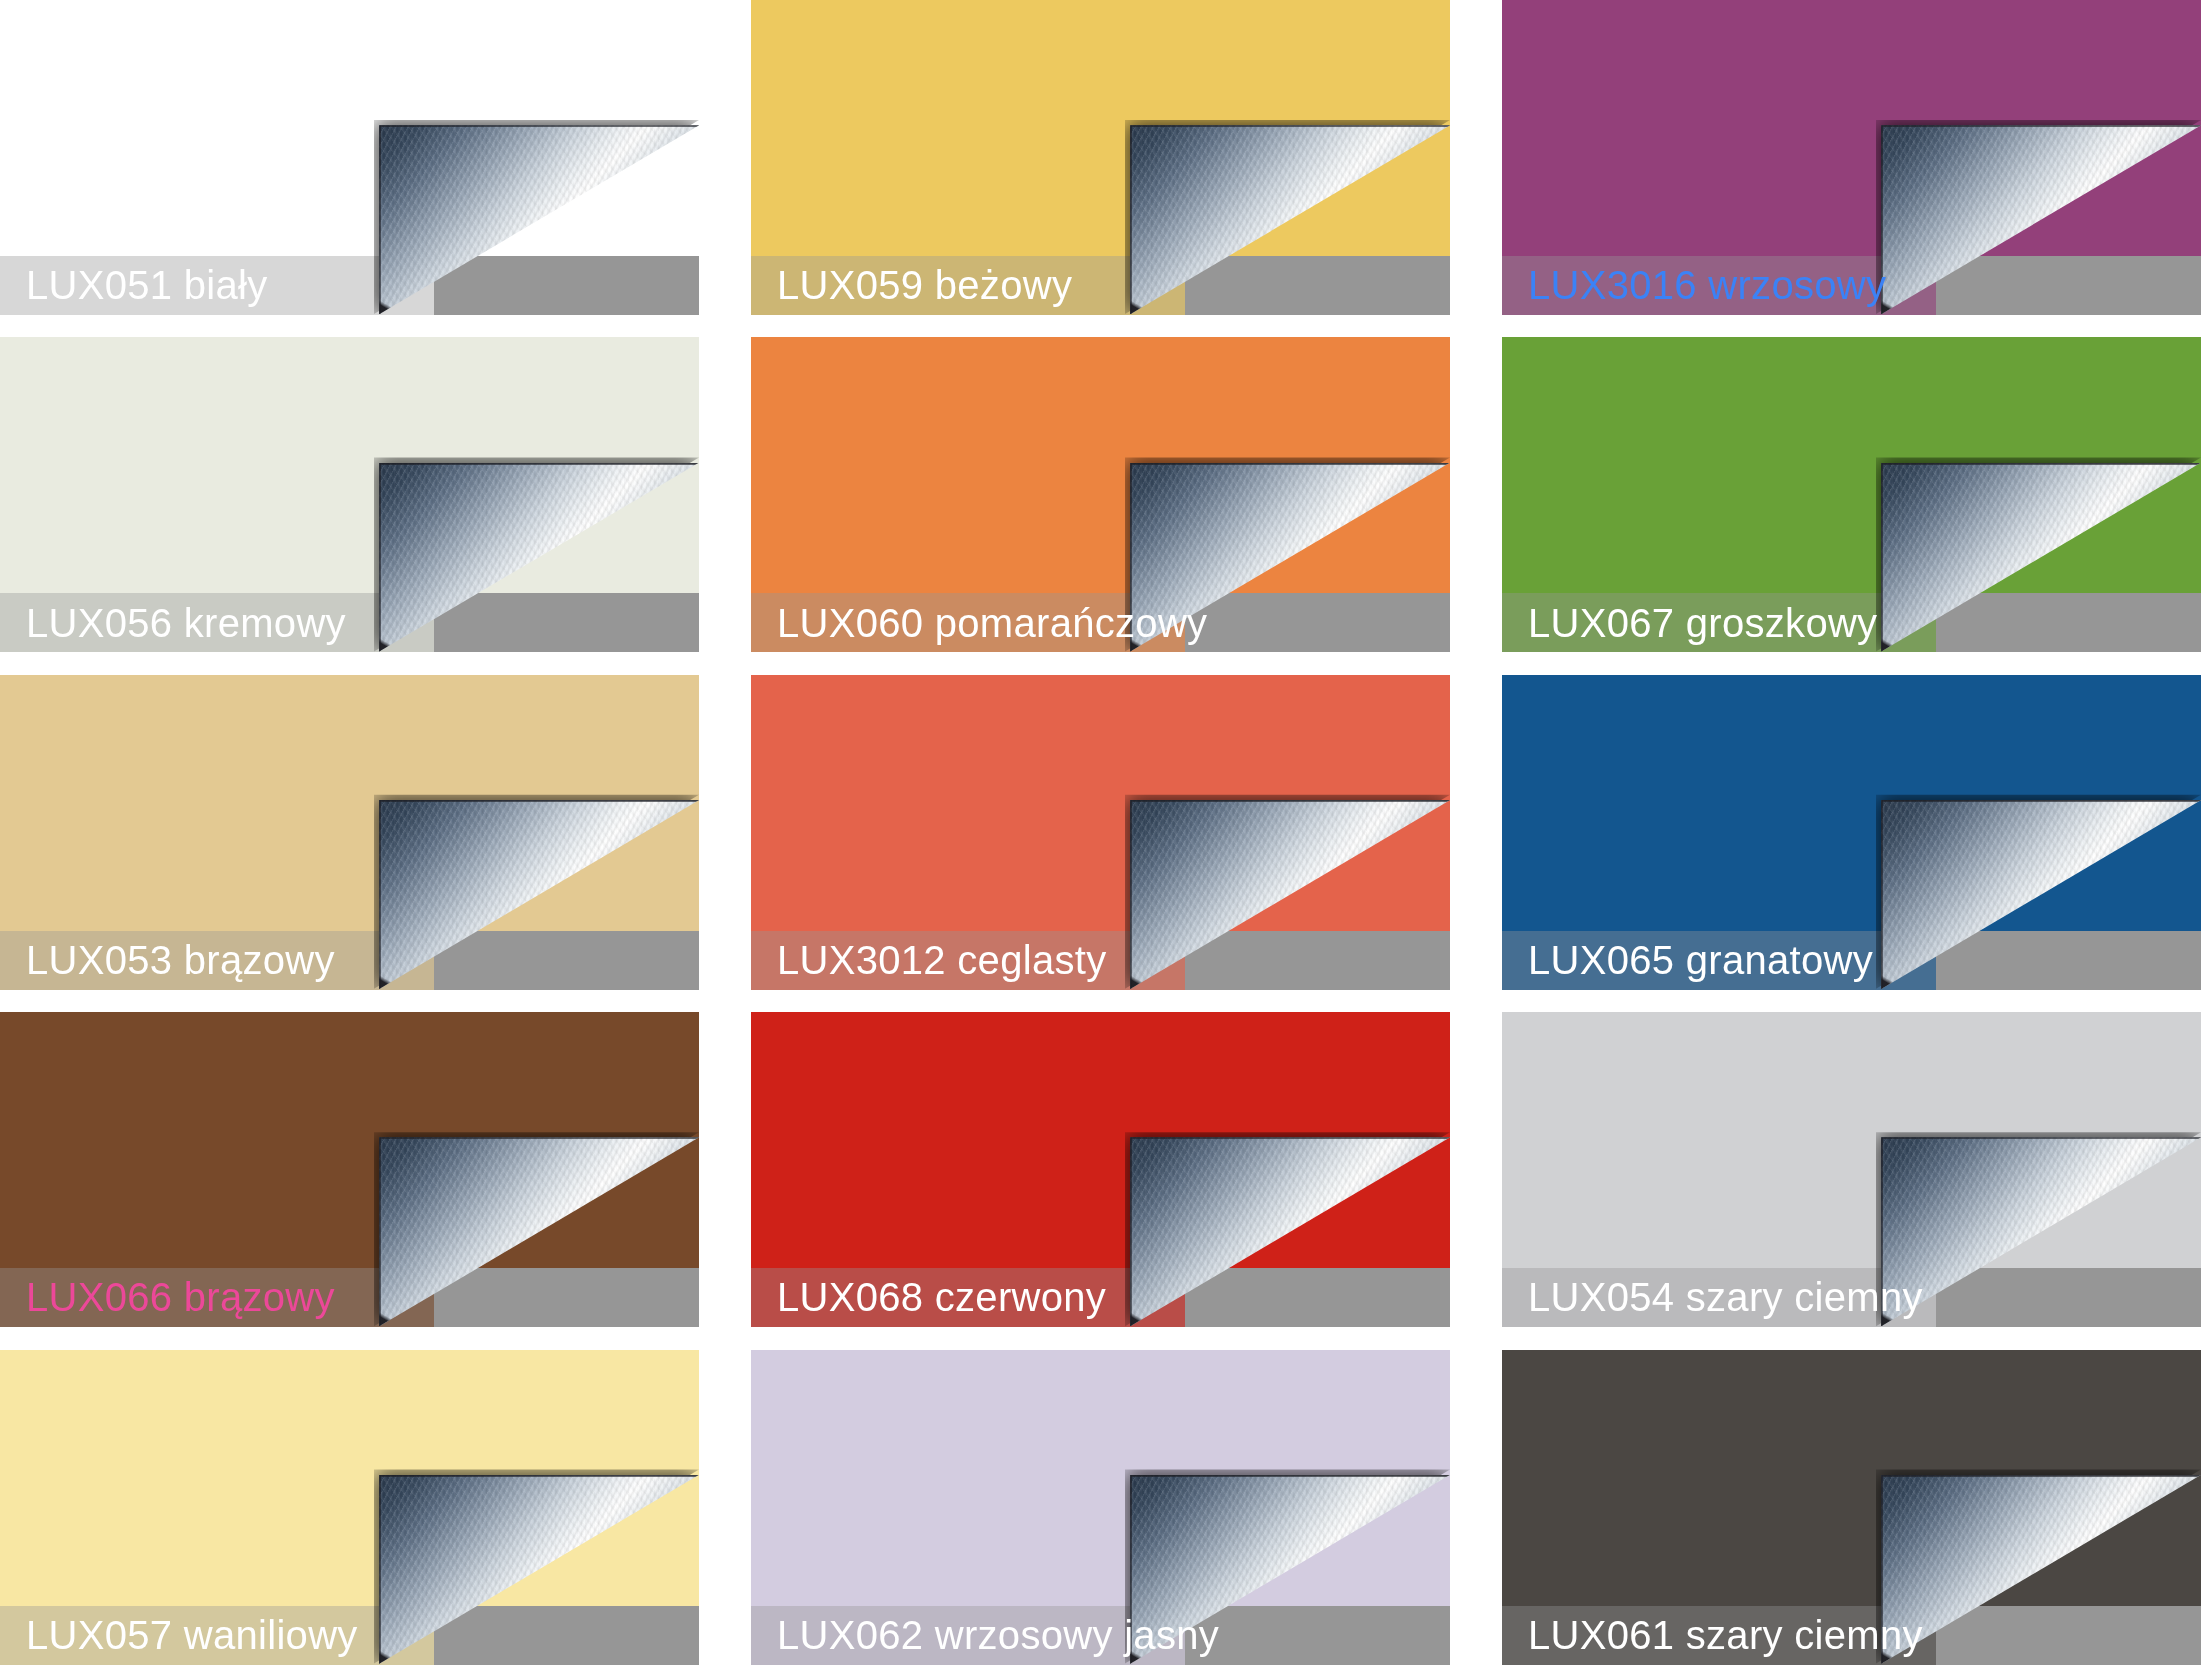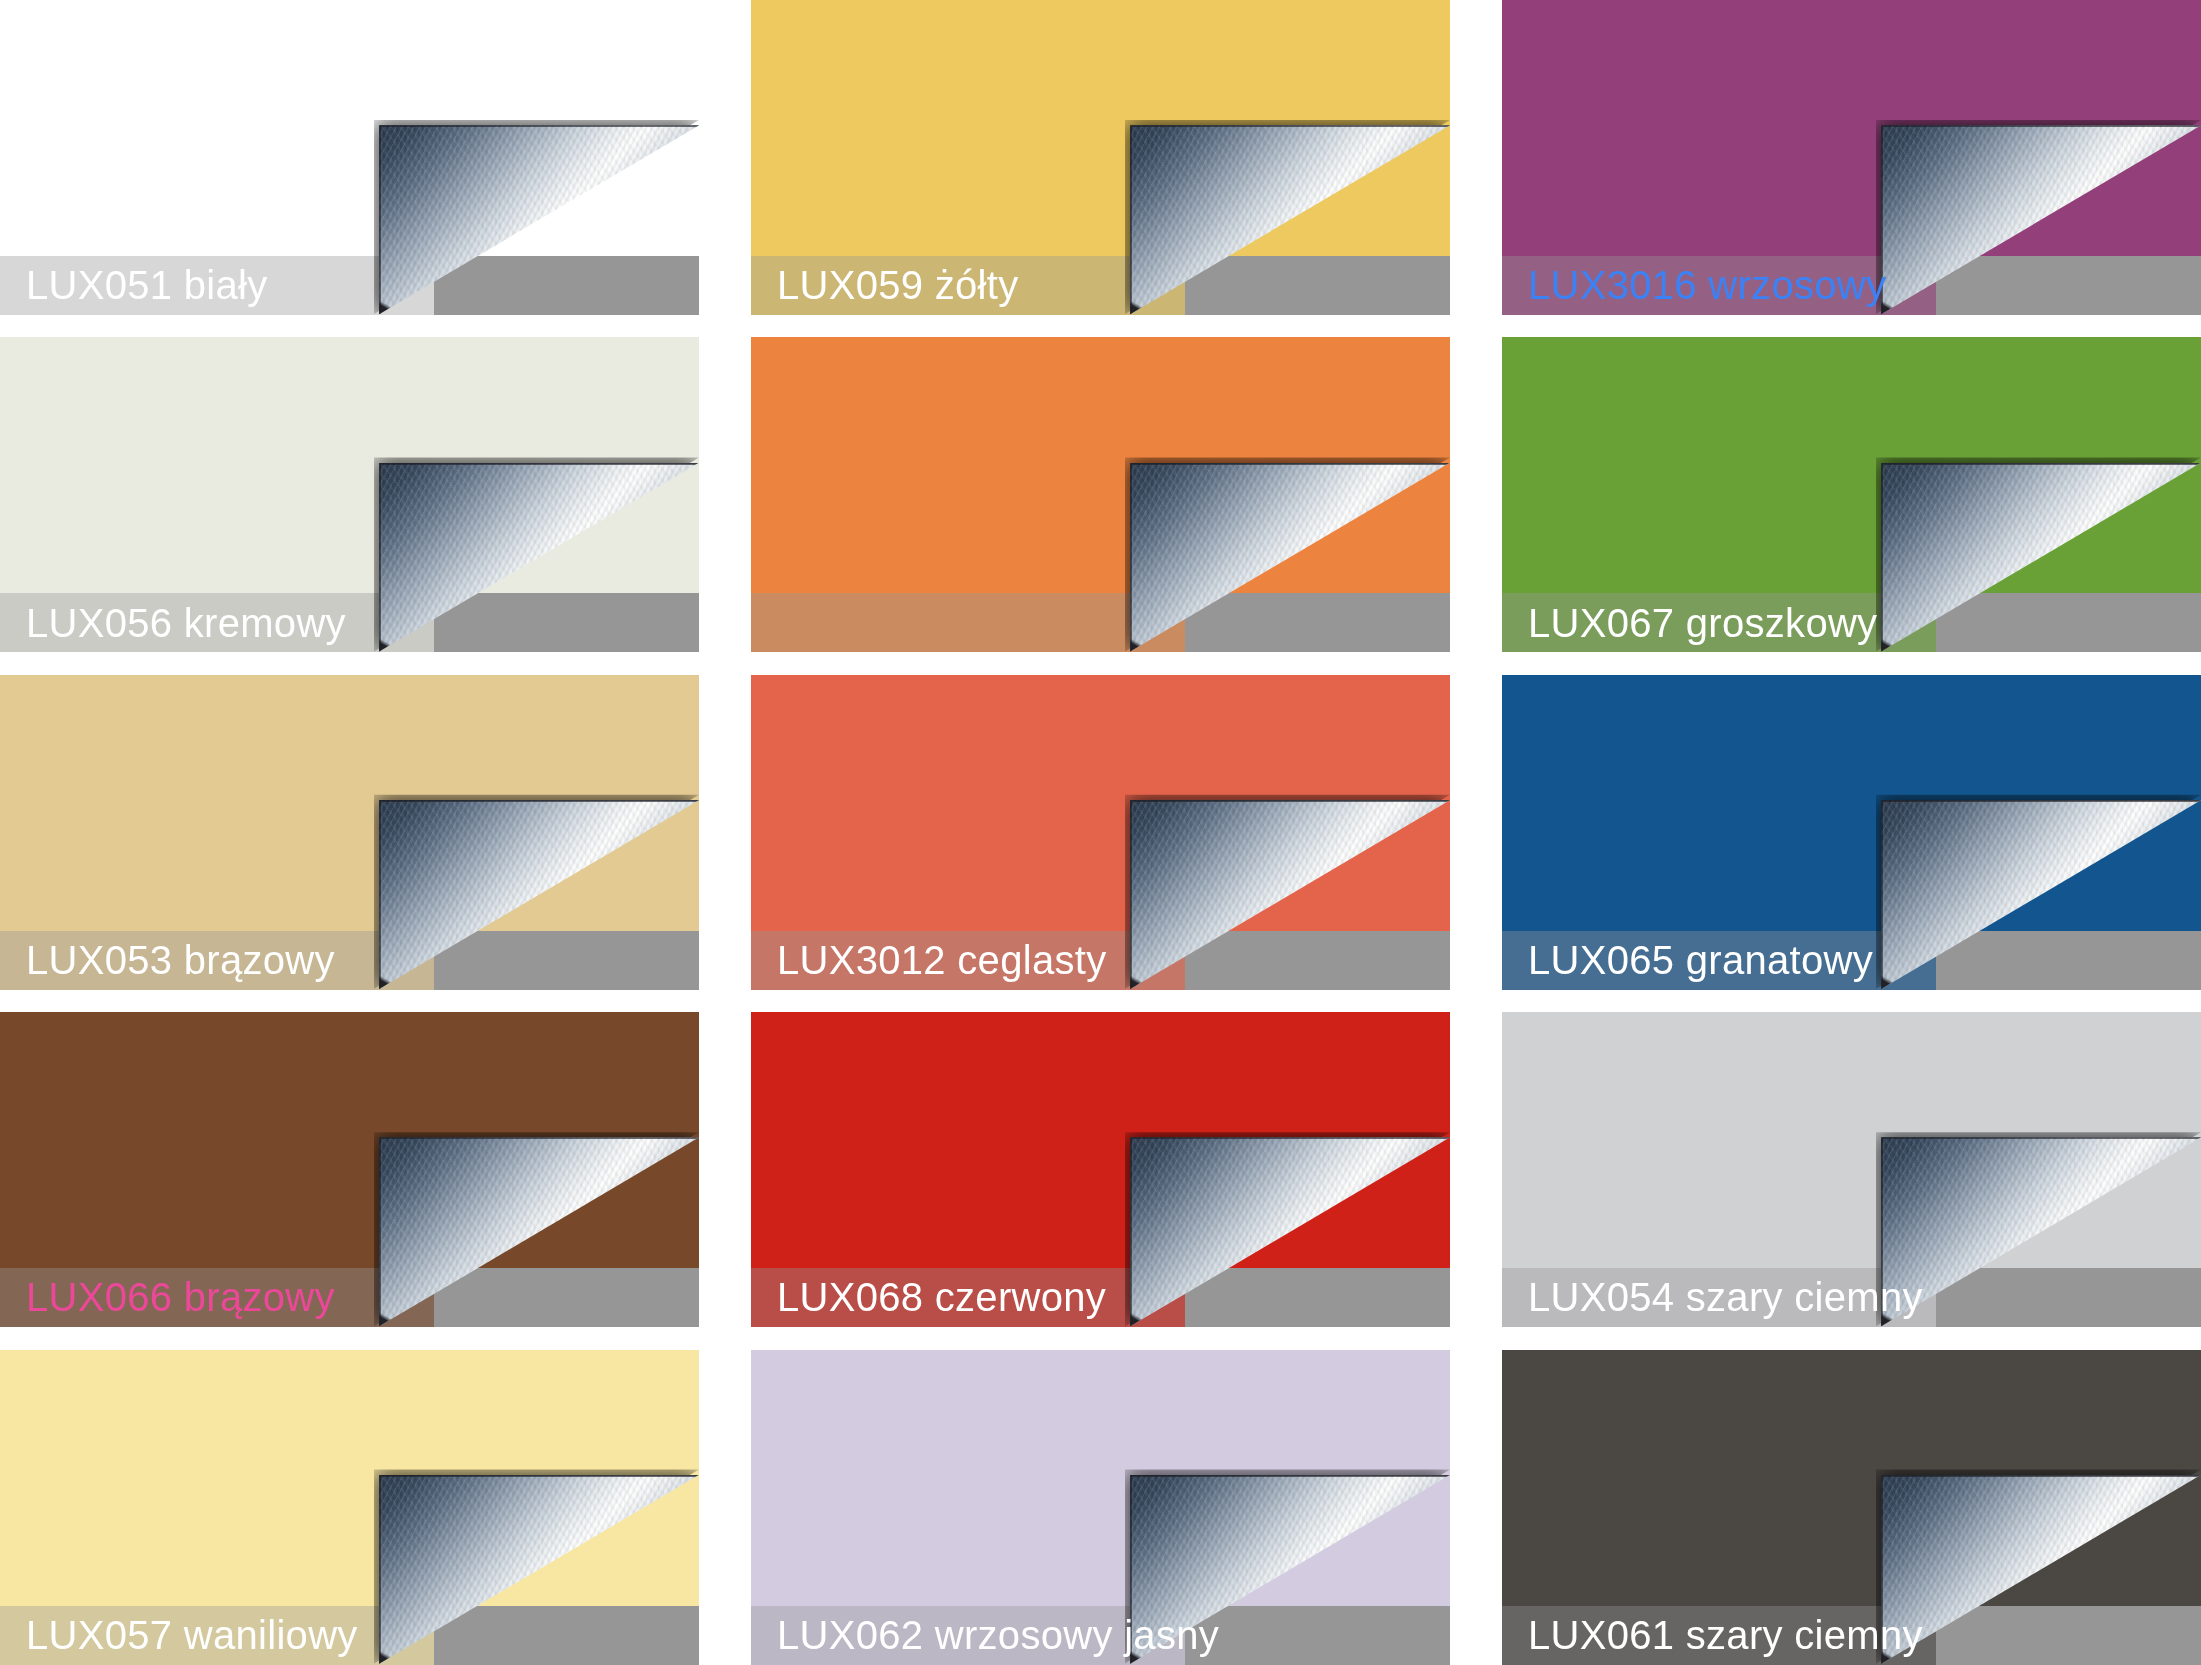--- a/index.html
+++ b/index.html
@@ -172,21 +172,21 @@
         <div class="sheet-top" style="background: rgb(237, 201, 95);"></div>
         <div class="sheet-bottom" style="background: rgb(237, 201, 95);"></div>
       </div>
       <div class="peel">
         <div class="peel-shadow"></div>
         <div class="peel-face"></div>
         <div class="peel-texture"></div>
         <div class="peel-edge"></div>
         <div class="peel-rim"></div>
       </div>
-      <div class="label-text" style="color: rgb(255, 255, 255);">LUX059 żółty</div>
+      <div class="label-text" style="color: rgb(255, 255, 255);">LUX059 beżowy</div>
     </div>
     <div class="card">
       <div class="label-strip" style="background: rgb(150, 150, 150);"></div>
       <div class="sheet">
         <div class="sheet-top" style="background: rgb(147, 64, 122);"></div>
         <div class="sheet-bottom" style="background: rgb(147, 64, 122);"></div>
       </div>
       <div class="peel">
         <div class="peel-shadow"></div>
         <div class="peel-face"></div>
@@ -217,20 +217,21 @@
         <div class="sheet-top" style="background: rgb(236, 132, 64);"></div>
         <div class="sheet-bottom" style="background: rgb(236, 132, 64);"></div>
       </div>
       <div class="peel">
         <div class="peel-shadow"></div>
         <div class="peel-face"></div>
         <div class="peel-texture"></div>
         <div class="peel-edge"></div>
         <div class="peel-rim"></div>
       </div>
+      <div class="label-text" style="color: rgb(255, 255, 255);">LUX060 pomarańczowy</div>
     </div>
     <div class="card">
       <div class="label-strip" style="background: rgb(150, 150, 150);"></div>
       <div class="sheet">
         <div class="sheet-top" style="background: rgb(105, 161, 55);"></div>
         <div class="sheet-bottom" style="background: rgb(105, 161, 55);"></div>
       </div>
       <div class="peel">
         <div class="peel-shadow"></div>
         <div class="peel-face"></div>

